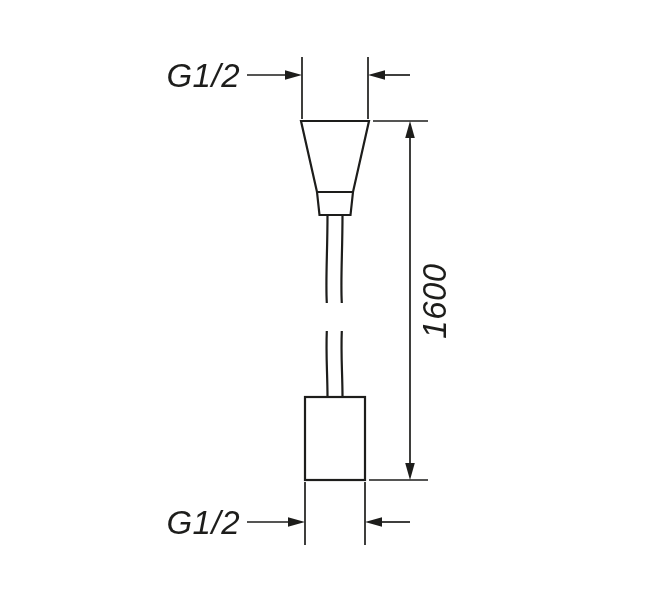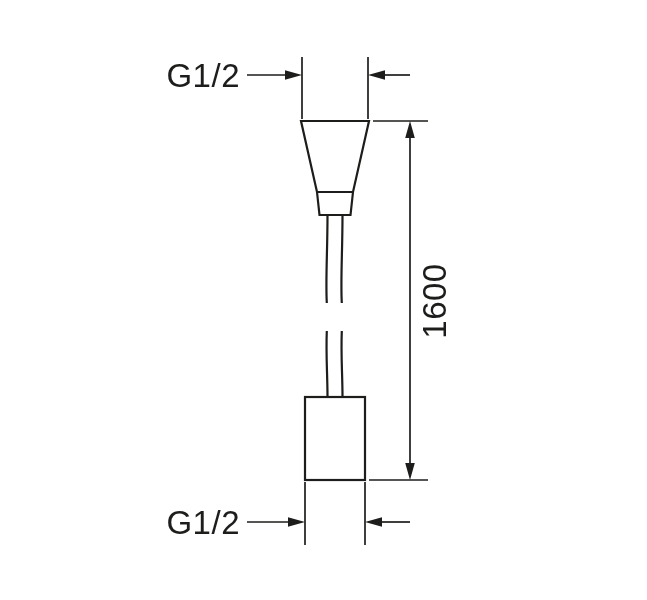--- a/index.html
+++ b/index.html
@@ -6,20 +6,21 @@
     margin: 0;
     padding: 0;
     background: #ffffff;
   }
   .canvas {
     position: relative;
     width: 647px;
     height: 600px;
     background: #ffffff;
     overflow: hidden;
+    font-style: italic;
   }
   svg text {
     font-family: "Liberation Sans", sans-serif;
     fill: #1d1d1b;
   }
   .dim-label {
     font-size: 33px;
     letter-spacing: 0.5px;
   }
 </style>

